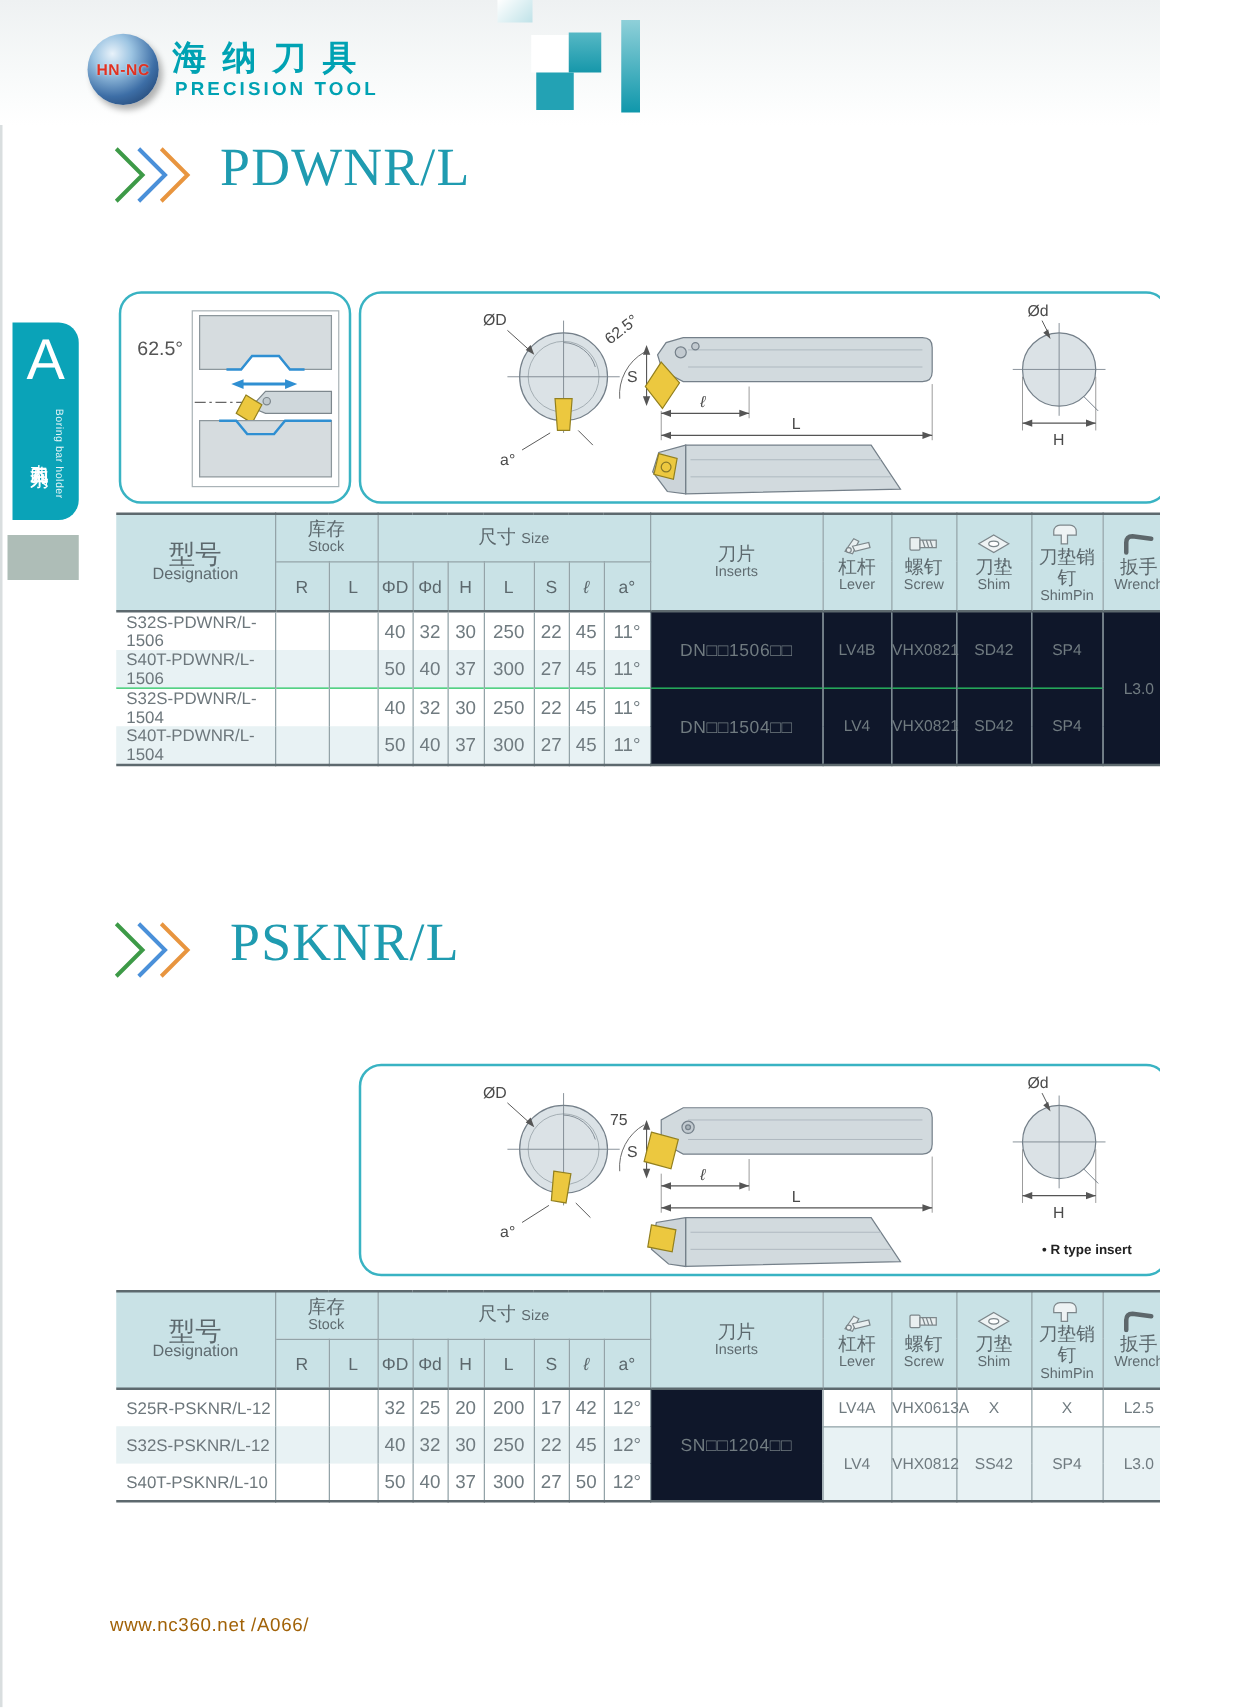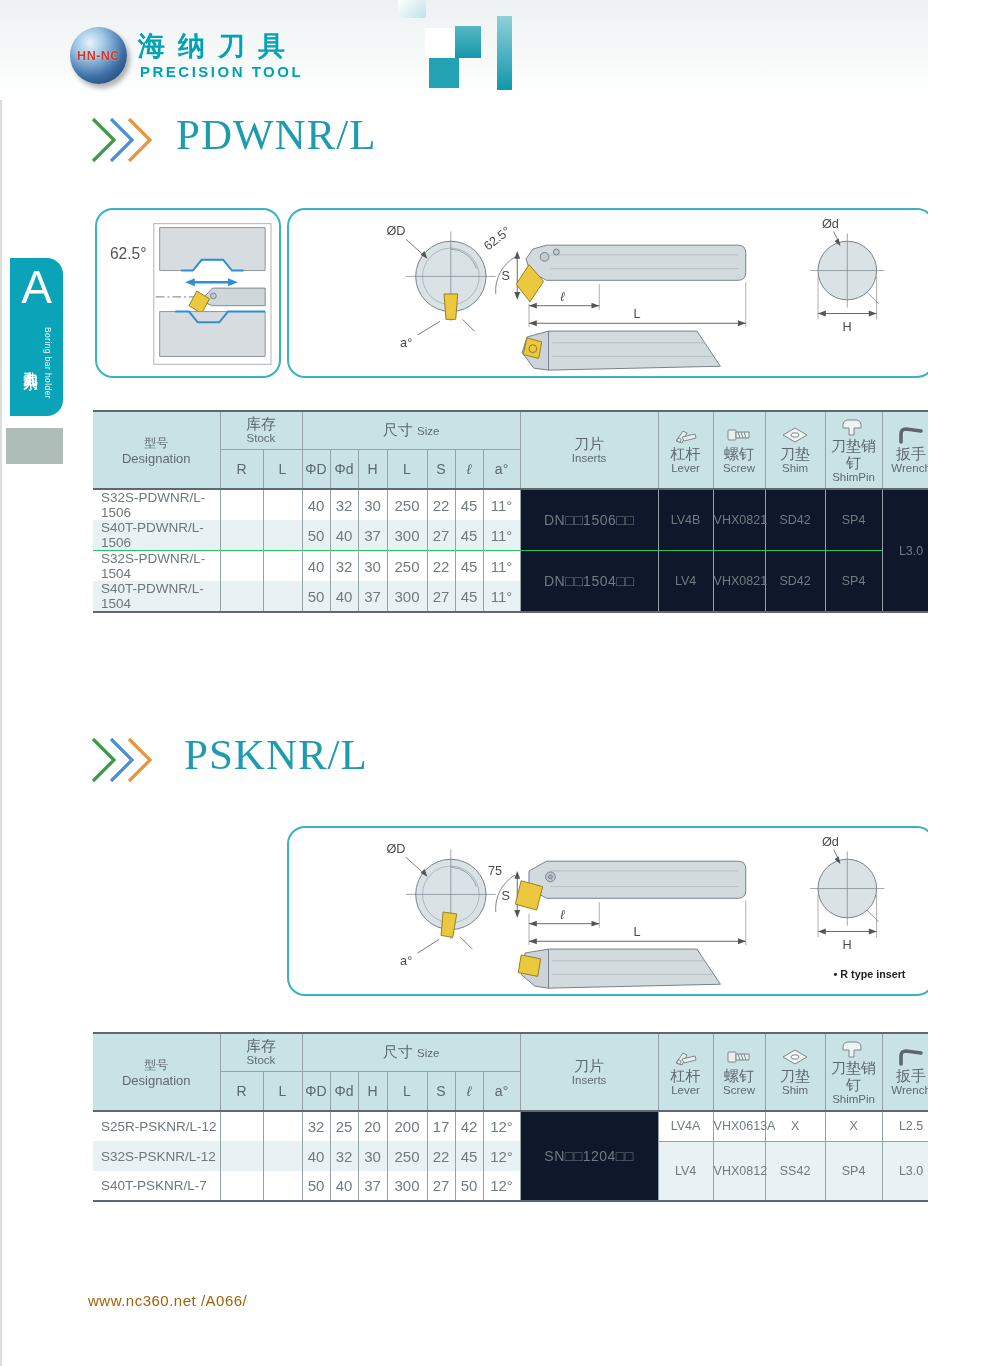--- a/index.html
+++ b/index.html
@@ -34,21 +34,21 @@
   .tab-cn { writing-mode:vertical-lr; text-orientation:upright; font-size:14.5px; letter-spacing:1px; color:#fff; }
   .tab-en { writing-mode:vertical-lr; font-size:8.5px; color:#e6f5f7; letter-spacing:0.4px; }
   .side-gray { position:absolute; left:6px; top:428px; width:57px; height:36px; background:#aebdb7; }
 
   
   .chev { position:absolute; width:66px; height:48px; }
   .sec-title { position:absolute; font-family:"Liberation Serif","DejaVu Serif",serif;
     font-size:43px; color:#1f9bb0; letter-spacing:1px; }
 
   
-  .dbox { position:absolute; border:2px solid #39b3c3; border-radius:18px; background:#fff; overflow:hidden; }
+  .dbox { position:absolute; border:2px solid #39b3c3; border-radius:18px; background:#fff; overflow:hidden;margin-top:25px; }
   .dbox-left  { width:186px; height:170px; }
   .dbox-right { width:648px; height:170px; }
   .diag-svg { display:block; width:100%; height:100%; }
   .dlab { font-family:"Liberation Sans","DejaVu Sans",sans-serif; font-size:13px; fill:#4a4a4a; }
   .alab { font-family:"Liberation Sans","DejaVu Sans",sans-serif; font-size:16px; fill:#555; }
   .it { font-style:italic; }
   .note-lab { font-family:"Liberation Sans","DejaVu Sans",sans-serif; font-size:11px; font-weight:bold; fill:#222; }
 
   
   .spec-table { position:absolute; border-collapse:collapse; table-layout:fixed; width:847px;
@@ -62,21 +62,21 @@
   .spec-table tr.h2 th { font-size:14px; }
   .spec-table tbody tr { height:30px; }
   .spec-table tbody tr:first-child td { border-top:2px solid #5d696e; }
   .spec-table tbody td { font-size:15px; color:#707b80; background:#fff; }
   .spec-table tr.alt td { background:#e8f2f4; }
   .spec-table td.wcell { background:#0f172a; }
   .spec-table tr.sep td { border-top:1px solid #22c55e; }
   .spec-table td.bb { border-bottom:1px solid #93a3a8; }
   .cn { font-size:15px; line-height:17px; }
   .en { font-size:11.5px; line-height:13px; color:#5f6b70; }
-  .des-h .cn { font-size:12px; }
+  .des-h .cn { font-size:21px; }
   .des-h .en { font-size:13px; }
   .spec-table td.des { text-align:left; padding-left:8px; font-size:13.5px; color:#6d777c; }
   .spec-table td.ins { font-size:14px; letter-spacing:0.5px; }
   .spec-table td.acc { font-size:12.5px; }
   .hicon { display:block; margin:1px auto 1px auto; }
 
   .footer-url { position:absolute; left:88px; top:1292px; font-size:15px; color:#a16207; letter-spacing:0.5px; }
 </style>
 </head>
 <body>
@@ -574,21 +574,21 @@
         <td>22</td>
         <td>45</td>
         <td>12°</td>
         <td rowspan="2" class="acc wcell">LV4</td>
         <td rowspan="2" class="acc wcell">VHX0812</td>
         <td rowspan="2" class="acc wcell">SS42</td>
         <td rowspan="2" class="acc wcell">SP4</td>
         <td rowspan="2" class="acc wcell">L3.0</td>
       </tr>
       <tr>
-        <td class="des">S40T-PSKNR/L-7</td>
+        <td class="des">S40T-PSKNR/L-10</td>
         <td></td>
           <td></td>
         <td>50</td>
         <td>40</td>
         <td>37</td>
         <td>300</td>
         <td>27</td>
         <td>50</td>
         <td>12°</td>
       </tr>

